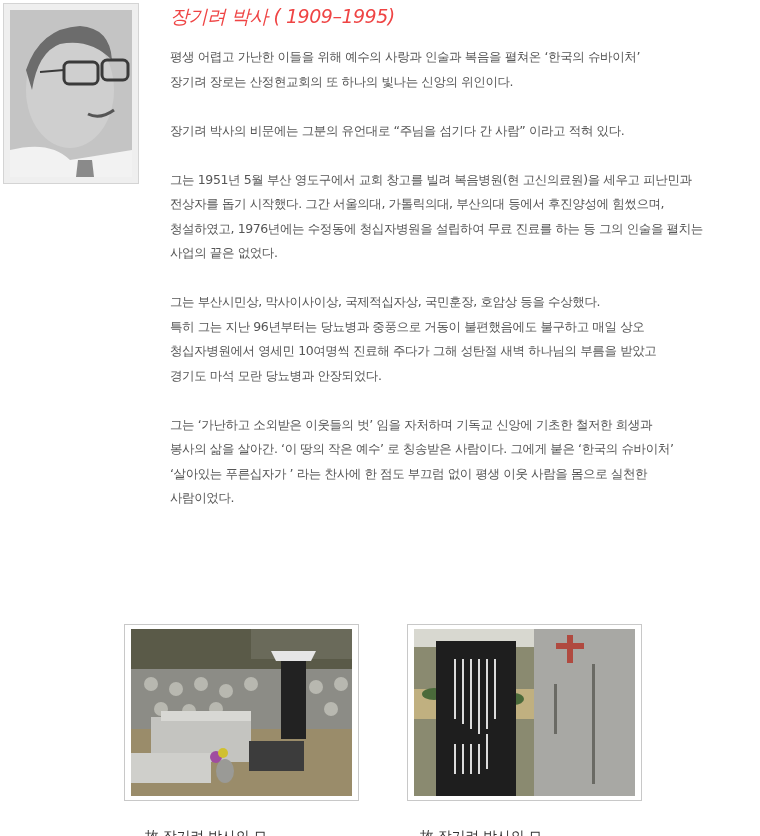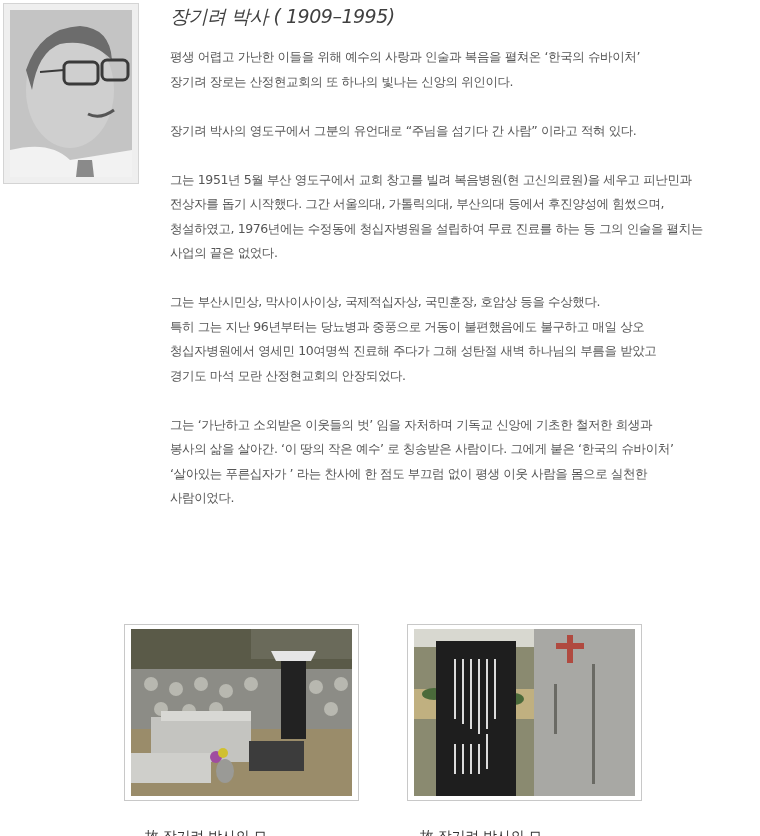--- a/index.html
+++ b/index.html
@@ -7,21 +7,21 @@
            font-family: "DejaVu Sans", sans-serif; color: #555555; }
     .portrait-frame { position: absolute; left: 3px; top: 3px; width: 134px; height: 179px;
                       border: 1px solid #d4d4d4; background: #efefef; }
     .portrait-photo { position: absolute; left: 6px; top: 6px; width: 122px; height: 167px;
                       background: radial-gradient(ellipse 45% 35% at 55% 42%, #e6e6e6 0%, #bdbdbd 55%, #8a8a8a 80%),
                                   linear-gradient(180deg, #9a9a9a, #707070);
                       overflow: hidden; }
     .portrait-photo svg { width: 100%; height: 100%; display: block; }
 
     .title { position: absolute; left: 170px; top: 4px; margin: 0;
-             font-size: 19px; font-style: italic; font-weight: normal; color: #404040;
+             font-size: 19px; font-style: italic; font-weight: normal; color: #ef4444;
              letter-spacing: -0.5px; }
     .body-text { position: absolute; left: 170px; top: 45px; width: 585px;
                  font-size: 12.5px; line-height: 24.5px; color: #555555; letter-spacing: -0.4px; }
     .para { margin: 0 0 24.5px 0; white-space: nowrap; }
     .para .line { display: block; }
 
     .photo-frame { position: absolute; width: 233px; height: 175px; border: 1px solid #c8c8c8;
                    background: #fff; }
     .photo-frame .img { position: absolute; left: 6px; top: 4px; right: 6px; bottom: 4px; overflow: hidden; }
     .photo-frame svg { width: 100%; height: 100%; display: block; }
@@ -53,33 +53,33 @@
 </div>
 
 <h1 class="title">장기려 박사 ( 1909–1995)</h1>
 
 <div class="body-text">
   <p class="para">
     <span class="line">평생 어렵고 가난한 이들을 위해 예수의 사랑과 인술과 복음을 펼쳐온 ‘한국의 슈바이처’</span>
     <span class="line">장기려 장로는 산정현교회의 또 하나의 빛나는 신앙의 위인이다.</span>
   </p>
   <p class="para">
-    <span class="line">장기려 박사의 영도구에서 그분의 유언대로 “주님을 섬기다 간 사람” 이라고 적혀 있다.</span>
+    <span class="line">장기려 박사의 비문에는 그분의 유언대로 “주님을 섬기다 간 사람” 이라고 적혀 있다.</span>
   </p>
   <p class="para">
     <span class="line">그는 1951년 5월 부산 영도구에서 교회 창고를 빌려 복음병원(현 고신의료원)을 세우고 피난민과</span>
     <span class="line">전상자를 돕기 시작했다. 그간 서울의대, 가톨릭의대, 부산의대 등에서 후진양성에 힘썼으며,</span>
     <span class="line">청설하였고, 1976년에는 수정동에 청십자병원을 설립하여 무료 진료를 하는 등 그의 인술을 펼치는</span>
     <span class="line">사업의 끝은 없었다.</span>
   </p>
   <p class="para">
     <span class="line">그는 부산시민상, 막사이사이상, 국제적십자상, 국민훈장, 호암상 등을 수상했다.</span>
     <span class="line">특히 그는 지난 96년부터는 당뇨병과 중풍으로 거동이 불편했음에도 불구하고 매일 상오</span>
     <span class="line">청십자병원에서 영세민 10여명씩 진료해 주다가 그해 성탄절 새벽 하나님의 부름을 받았고</span>
-    <span class="line">경기도 마석 모란 산정현교회의 안장되었다.</span>
+    <span class="line">경기도 마석 모란 당뇨병과 안장되었다.</span>
   </p>
   <p class="para">
     <span class="line">그는 ‘가난하고 소외받은 이웃들의 벗’ 임을 자처하며 기독교 신앙에 기초한 철저한 희생과</span>
     <span class="line">봉사의 삶을 살아간. ‘이 땅의 작은 예수’ 로 칭송받은 사람이다. 그에게 붙은 ‘한국의 슈바이처’</span>
     <span class="line">‘살아있는 푸른십자가 ’ 라는 찬사에 한 점도 부끄럼 없이 평생 이웃 사람을 몸으로 실천한</span>
     <span class="line">사람이었다.</span>
   </p>
 </div>
 
 <div class="photo-frame" id="frame1">

